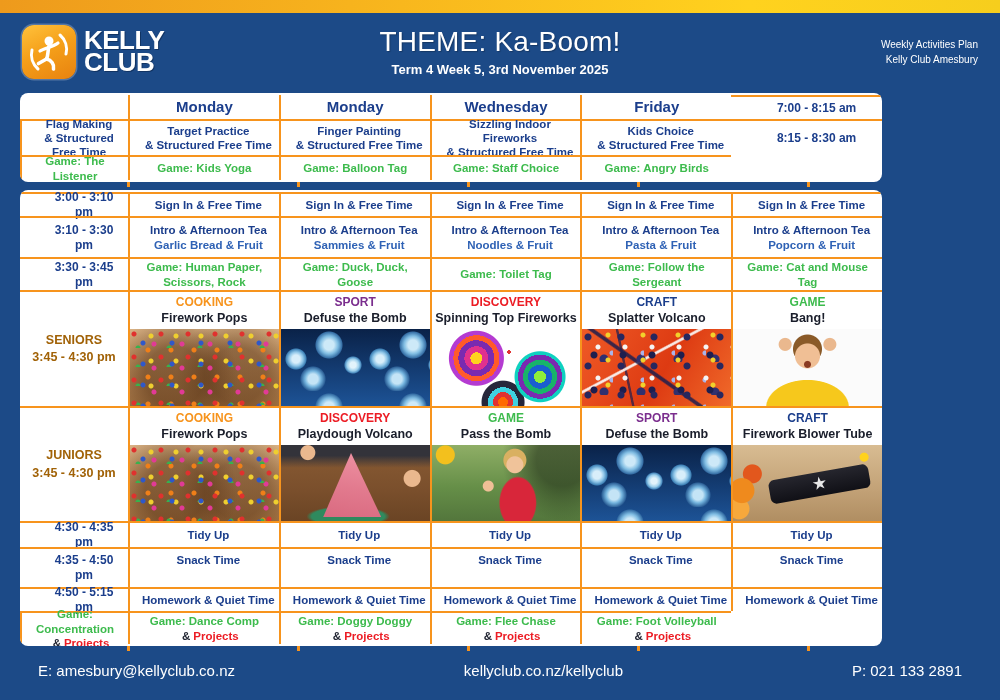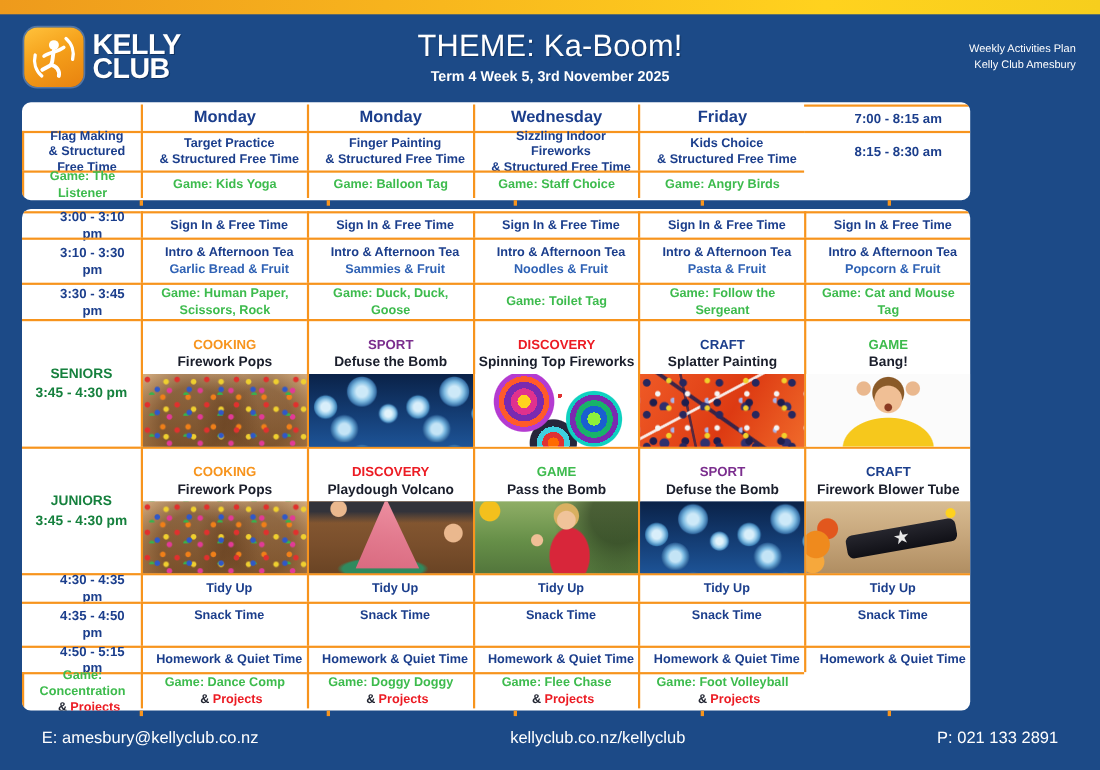--- a/index.html
+++ b/index.html
@@ -39,25 +39,25 @@
   .bl { border-left:2.5px solid #F7941D; }
   .bt { border-top:2.5px solid #F7941D; }
   .dayh { font-size:15px; font-weight:bold; color:#1B3E8C; }
   .time { font-size:12px; font-weight:bold; color:#1B3E8C;padding-left:24px; }
   .txt  { font-size:11.5px; font-weight:bold; color:#1B3E8C;padding-left:12px; }
   .green { font-size:11.5px; font-weight:bold; color:#3DBB4D; }
   .blue2 { color:#2F62B5; }
   .red { color:#EC1C24; }
   .joiner { color:#222633; margin-right:3px; }
   .topalign { justify-content:flex-start; padding-top:4px; }
-  .grp { font-size:12.5px; font-weight:bold; color:#15803d; line-height:1.4;text-align:center; }
+  .grp { font-size:12.5px; font-weight:bold; color:#a16207; line-height:1.4;text-align:center; }
 
   
   .act { padding:0; justify-content:flex-start; }
-  .act-cat { font-size:12px; font-weight:bold; margin-top:14px; }
+  .act-cat { font-size:12px; font-weight:bold; margin-top:3px; }
   .act-title { font-size:12.5px; font-weight:bold; color:#1A1E2B; margin-top:1px; margin-bottom:3px; }
   .photo { width:100%; flex:1 1 auto; position:relative; overflow:hidden; }
 
   .ph-pops { background-color:#b98a55;
     background-image:
       radial-gradient(circle 2px at 4px 5px,  #e0312e 2px, transparent 3px),
       radial-gradient(circle 2px at 13px 14px,#2f58c9 2px, transparent 3px),
       radial-gradient(circle 2px at 21px 7px, #efcf2f 2px, transparent 3px),
       radial-gradient(circle 2px at 8px 19px, #37b24d 2px, transparent 3px),
       radial-gradient(circle 2px at 18px 21px,#f07f18 2px, transparent 3px),
@@ -287,21 +287,21 @@
       <div class="act-title">Defuse the Bomb</div>
       <div class="photo ph-balloons"></div>
       </div>
     <div class="c bl bt act">
       <div class="act-cat" style="color: rgb(236, 28, 36);">DISCOVERY</div>
       <div class="act-title">Spinning Top Fireworks</div>
       <div class="photo ph-tops"></div>
       </div>
     <div class="c bl bt act">
       <div class="act-cat" style="color: rgb(27, 62, 140);">CRAFT</div>
-      <div class="act-title">Splatter Painting</div>
+      <div class="act-title">Splatter Volcano</div>
       <div class="photo ph-splatter"></div>
       </div>
     <div class="c bl bt act">
       <div class="act-cat" style="color: rgb(61, 187, 77);">GAME</div>
       <div class="act-title">Bang!</div>
       <div class="photo ph-boy"></div>
       </div>
 
     <div class="c bt grp">
       <div>JUNIORS</div>

